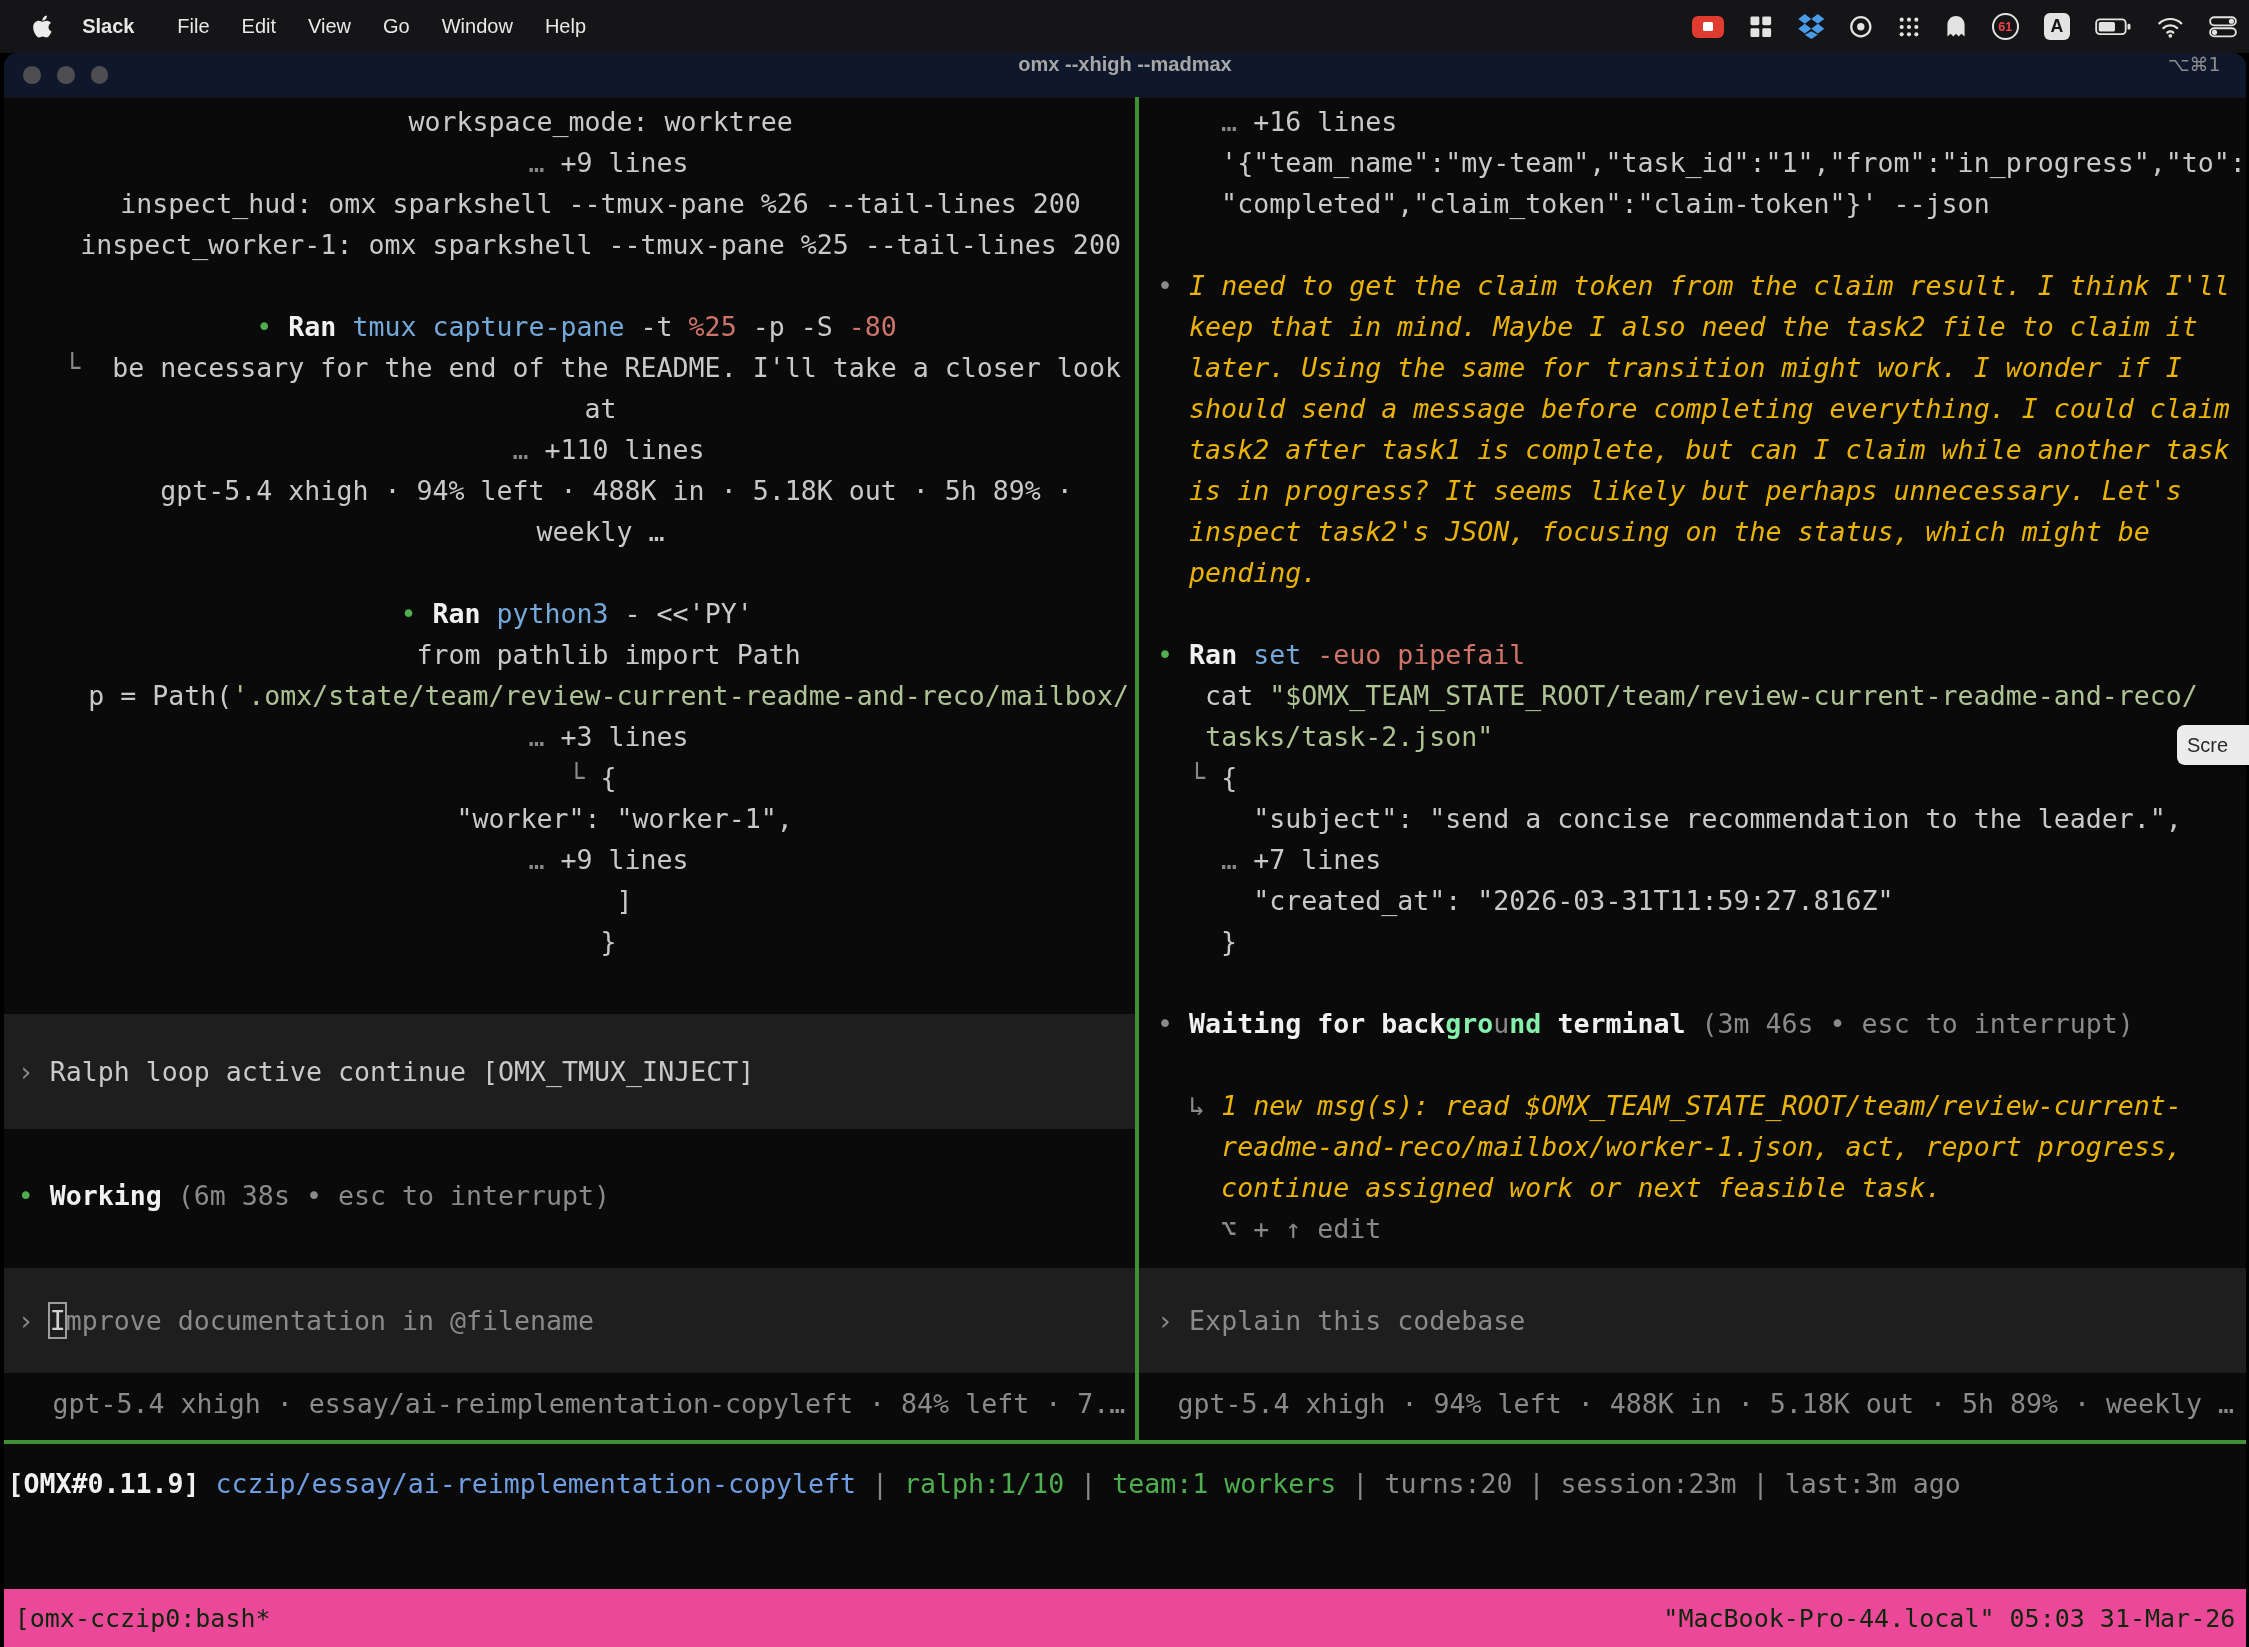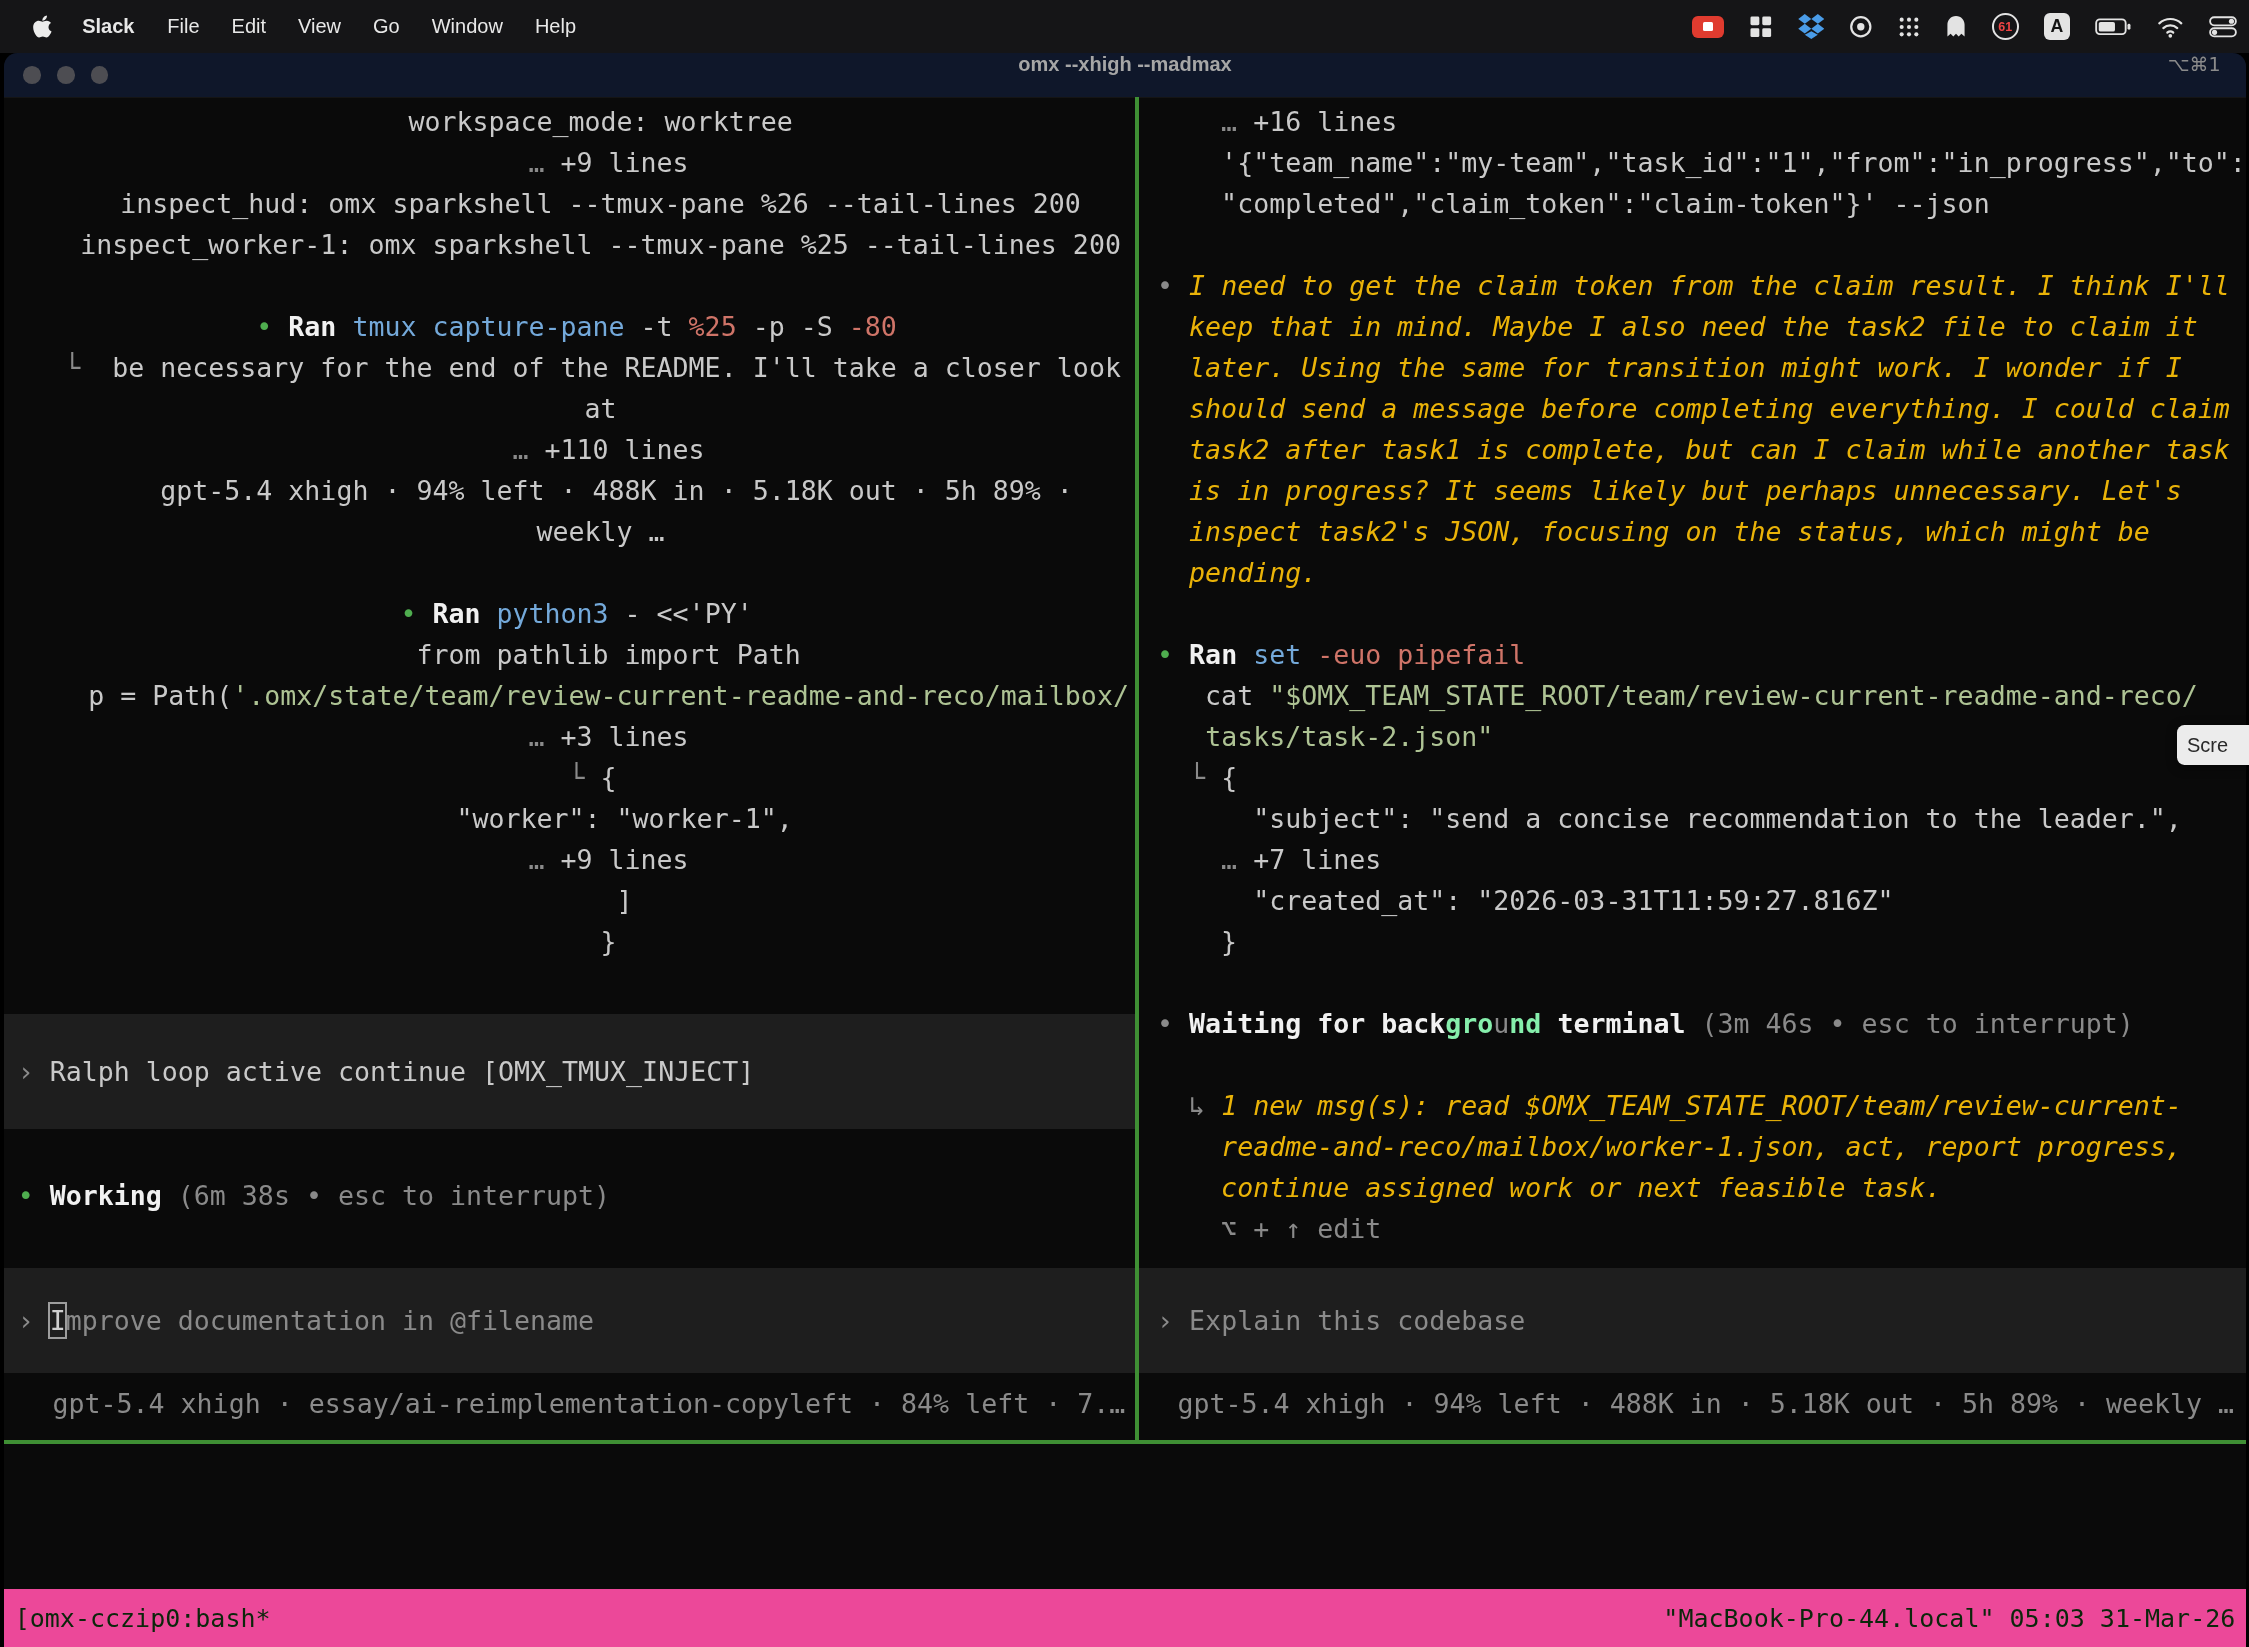--- a/index.html
+++ b/index.html
@@ -5,21 +5,21 @@
   html,body{margin:0;padding:0;}
   body{width:2250px;height:1648px;position:relative;background:#000;overflow:hidden;
        font-family:"DejaVu Sans Mono",monospace;}
 
   
   .menubar{position:absolute;top:0;left:0;right:0;height:53px;background:#151517;
            display:flex;align-items:center;padding:0 13.3px 0 32px;box-sizing:border-box;
            font-family:"Liberation Sans",sans-serif;color:#e8e8e8;font-size:20px;}
   .apple{display:flex;align-items:center;}
   .app-name{font-weight:700;margin:0 8.9px 0 29.5px;}
-  .menus{display:flex;list-style:none;margin:8px;padding:0;}
+  .menus{display:flex;list-style:none;margin:18px;padding:0;}
   .menus li{padding:0 16px;}
   .status-icons{margin-left:auto;display:flex;align-items:center;gap:25px;}
   .mi{display:flex;align-items:center;justify-content:center;}
   .rec{width:32px;height:22px;background:#e03b2f;border-radius:5.9px;}
   .rec i{display:block;width:9.6px;height:9.6px;background:#fff;border-radius:1.5px;margin:auto;}
   .badge61{width:26.6px;height:26.6px;border:2.2px solid #e3e3e3;border-radius:50%;color:#ef4444;
            font:700 12.5px "Liberation Sans",sans-serif;box-sizing:border-box;}
   .akey{width:26.6px;height:26.6px;background:#e3e3e3;border-radius:5.9px;color:#141414;
         font:700 17.7px "Liberation Sans",sans-serif;}
 
@@ -202,20 +202,23 @@
     <div class="vdiv"></div>
 
     <div class="pane pane-right">
       <div class="lines"><div class="tline"><span class="dim">    … </span><span class="fg">+16 lines</span></div><div class="tline"><span class="fg">    '{"team_name":"my-team","task_id":"1","from":"in_progress","to":</span></div><div class="tline"><span class="fg">    "completed","claim_token":"claim-token"}' --json</span></div><div class="tline"></div><div class="tline"><span class="dim">• </span><span class="it">I need to get the claim token from the claim result. I think I'll</span></div><div class="tline"><span class="it">  keep that in mind. Maybe I also need the task2 file to claim it</span></div><div class="tline"><span class="it">  later. Using the same for transition might work. I wonder if I</span></div><div class="tline"><span class="it">  should send a message before completing everything. I could claim</span></div><div class="tline"><span class="it">  task2 after task1 is complete, but can I claim while another task</span></div><div class="tline"><span class="it">  is in progress? It seems likely but perhaps unnecessary. Let's</span></div><div class="tline"><span class="it">  inspect task2's JSON, focusing on the status, which might be</span></div><div class="tline"><span class="it">  pending.</span></div><div class="tline"></div><div class="tline"><span class="grn">• </span><span class="b">Ran </span><span class="cmd">set</span><span class="arg"> -euo pipefail</span></div><div class="tline"><span class="fg">   cat </span><span class="str">"$OMX_TEAM_STATE_ROOT/team/review-current-readme-and-reco/</span></div><div class="tline"><span class="fg">   </span><span class="str">tasks/task-2.json"</span></div><div class="tline"><span class="dim">  └ </span><span class="fg">{</span></div><div class="tline"><span class="fg">      "subject": "send a concise recommendation to the leader.",</span></div><div class="tline"><span class="dim">    … </span><span class="fg">+7 lines</span></div><div class="tline"><span class="fg">      "created_at": "2026-03-31T11:59:27.816Z"</span></div><div class="tline"><span class="fg">    }</span></div><div class="tline"></div><div class="tline"><span class="dim">• </span><span class="b">Waiting for back</span><span class="shim">gro</span><span class="dim">u</span><span class="shim">nd</span><span class="b"> terminal </span><span class="dim">(3m 46s • esc to interrupt)</span></div><div class="tline"></div><div class="tline"><span class="dim">  ↳ </span><span class="it">1 new msg(s): read $OMX_TEAM_STATE_ROOT/team/review-current-</span></div><div class="tline"><span class="it">    readme-and-reco/mailbox/worker-1.json, act, report progress,</span></div><div class="tline"><span class="it">    continue assigned work or next feasible task.</span></div><div class="tline"><span class="dim">    ⌥ + ↑ edit</span></div></div>
       <div class="input-bar"><span class="dim">› </span><span class="ph">Explain this codebase</span></div>
       <div class="pstatus">gpt-5.4 xhigh · 94% left · 488K in · 5.18K out · 5h 89% · weekly …</div>
     </div>
 
     <div class="hdiv"></div>
 
+    <div class="hud">
+      <div class="hud-line"><span class="b">[OMX#0.11.9]</span><span class="fg"> </span><span class="path">cczip/essay/ai-reimplementation-copyleft</span><span class="dim"> | </span><span class="grn2">ralph:1/10</span><span class="dim"> | </span><span class="grn2">team:1 workers</span><span class="dim"> | turns:20 | session:23m | last:3m ago</span></div>
+    </div>
 
     <div class="tmuxbar">
       <span>[omx-cczip0:bash*</span>
       <span>"MacBook-Pro-44.local" 05:03 31-Mar-26</span>
     </div>
   </div>
 </div>
 
 <div class="scre">Scre</div>
 

